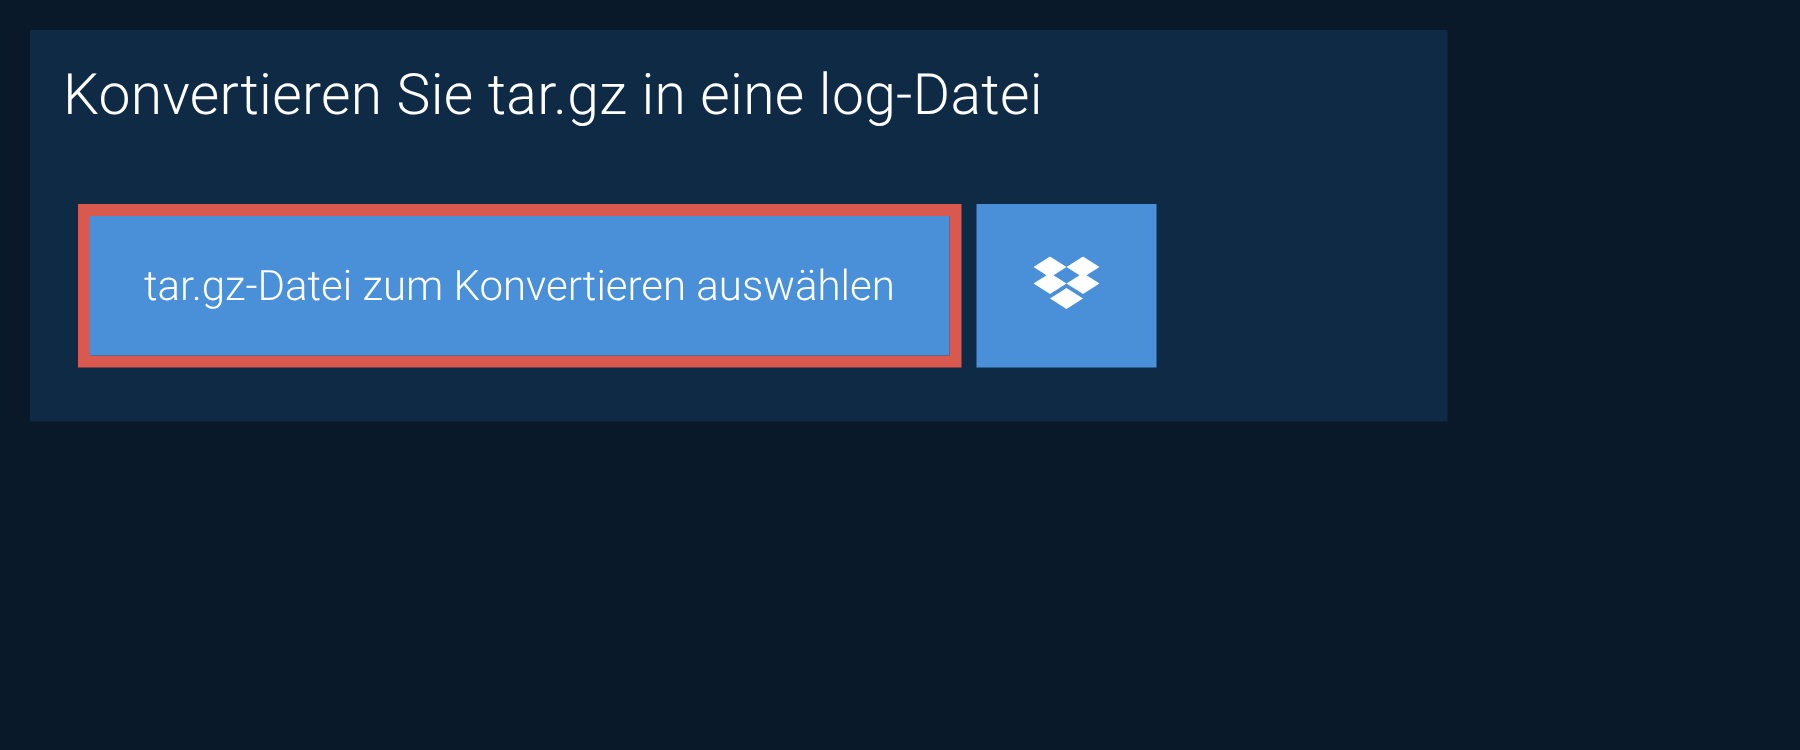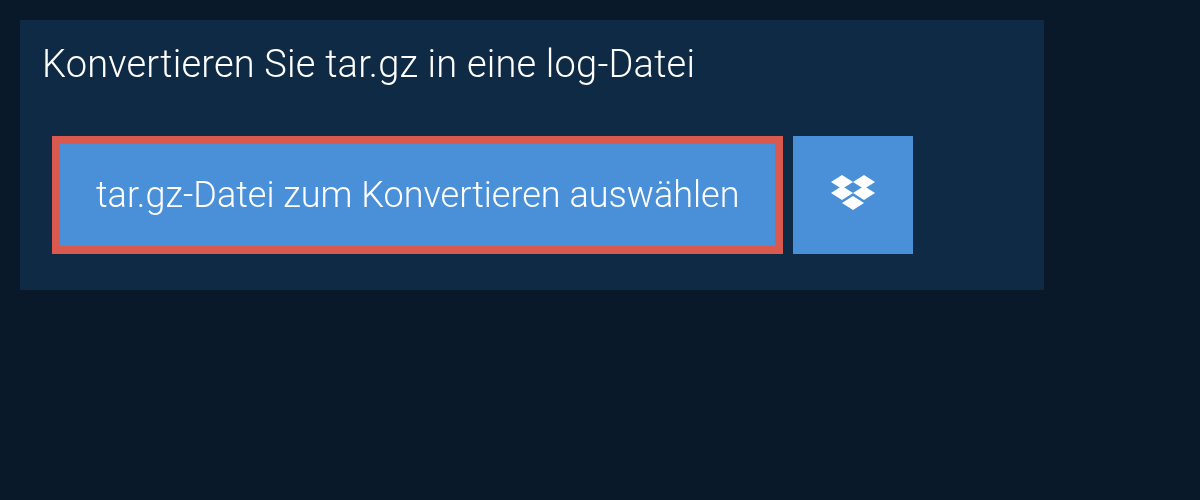--- a/index.html
+++ b/index.html
@@ -11,21 +11,21 @@
       width: 1200px;
       height: 500px;
       background: #0a1929;
       font-family: -apple-system, BlinkMacSystemFont, "Segoe UI", Roboto, Helvetica, Arial, sans-serif;
       overflow: hidden;
     }
     .panel {
       position: absolute;
       left: 20px;
       top: 20px;
-      width: 1024px;
+      width: 945px;
       background: #0f2a44;
     }
     .title-bar {
       background: #0f2a44;
       padding: 22px 22px 22px 22px;
       width: 790px;
     }
     .title-text {
       color: #ffffff;
       font-size: 38px;
@@ -38,21 +38,21 @@
       padding: 28px 32px 36px 32px;
       align-items: stretch;
     }
     .select-file-wrapper {
       border: 8px solid #d9594f;
       display: inline-block;
     }
     .select-file-button {
       background: #4a90d9;
       color: #ffffff;
-      font-size: 36px;
+      font-size: 28px;
       font-weight: 300;
       padding: 30px 36px;
       display: flex;
       align-items: center;
       justify-content: center;
       cursor: pointer;
       white-space: nowrap;
     }
     .dropbox-button {
       background: #4a90d9;

